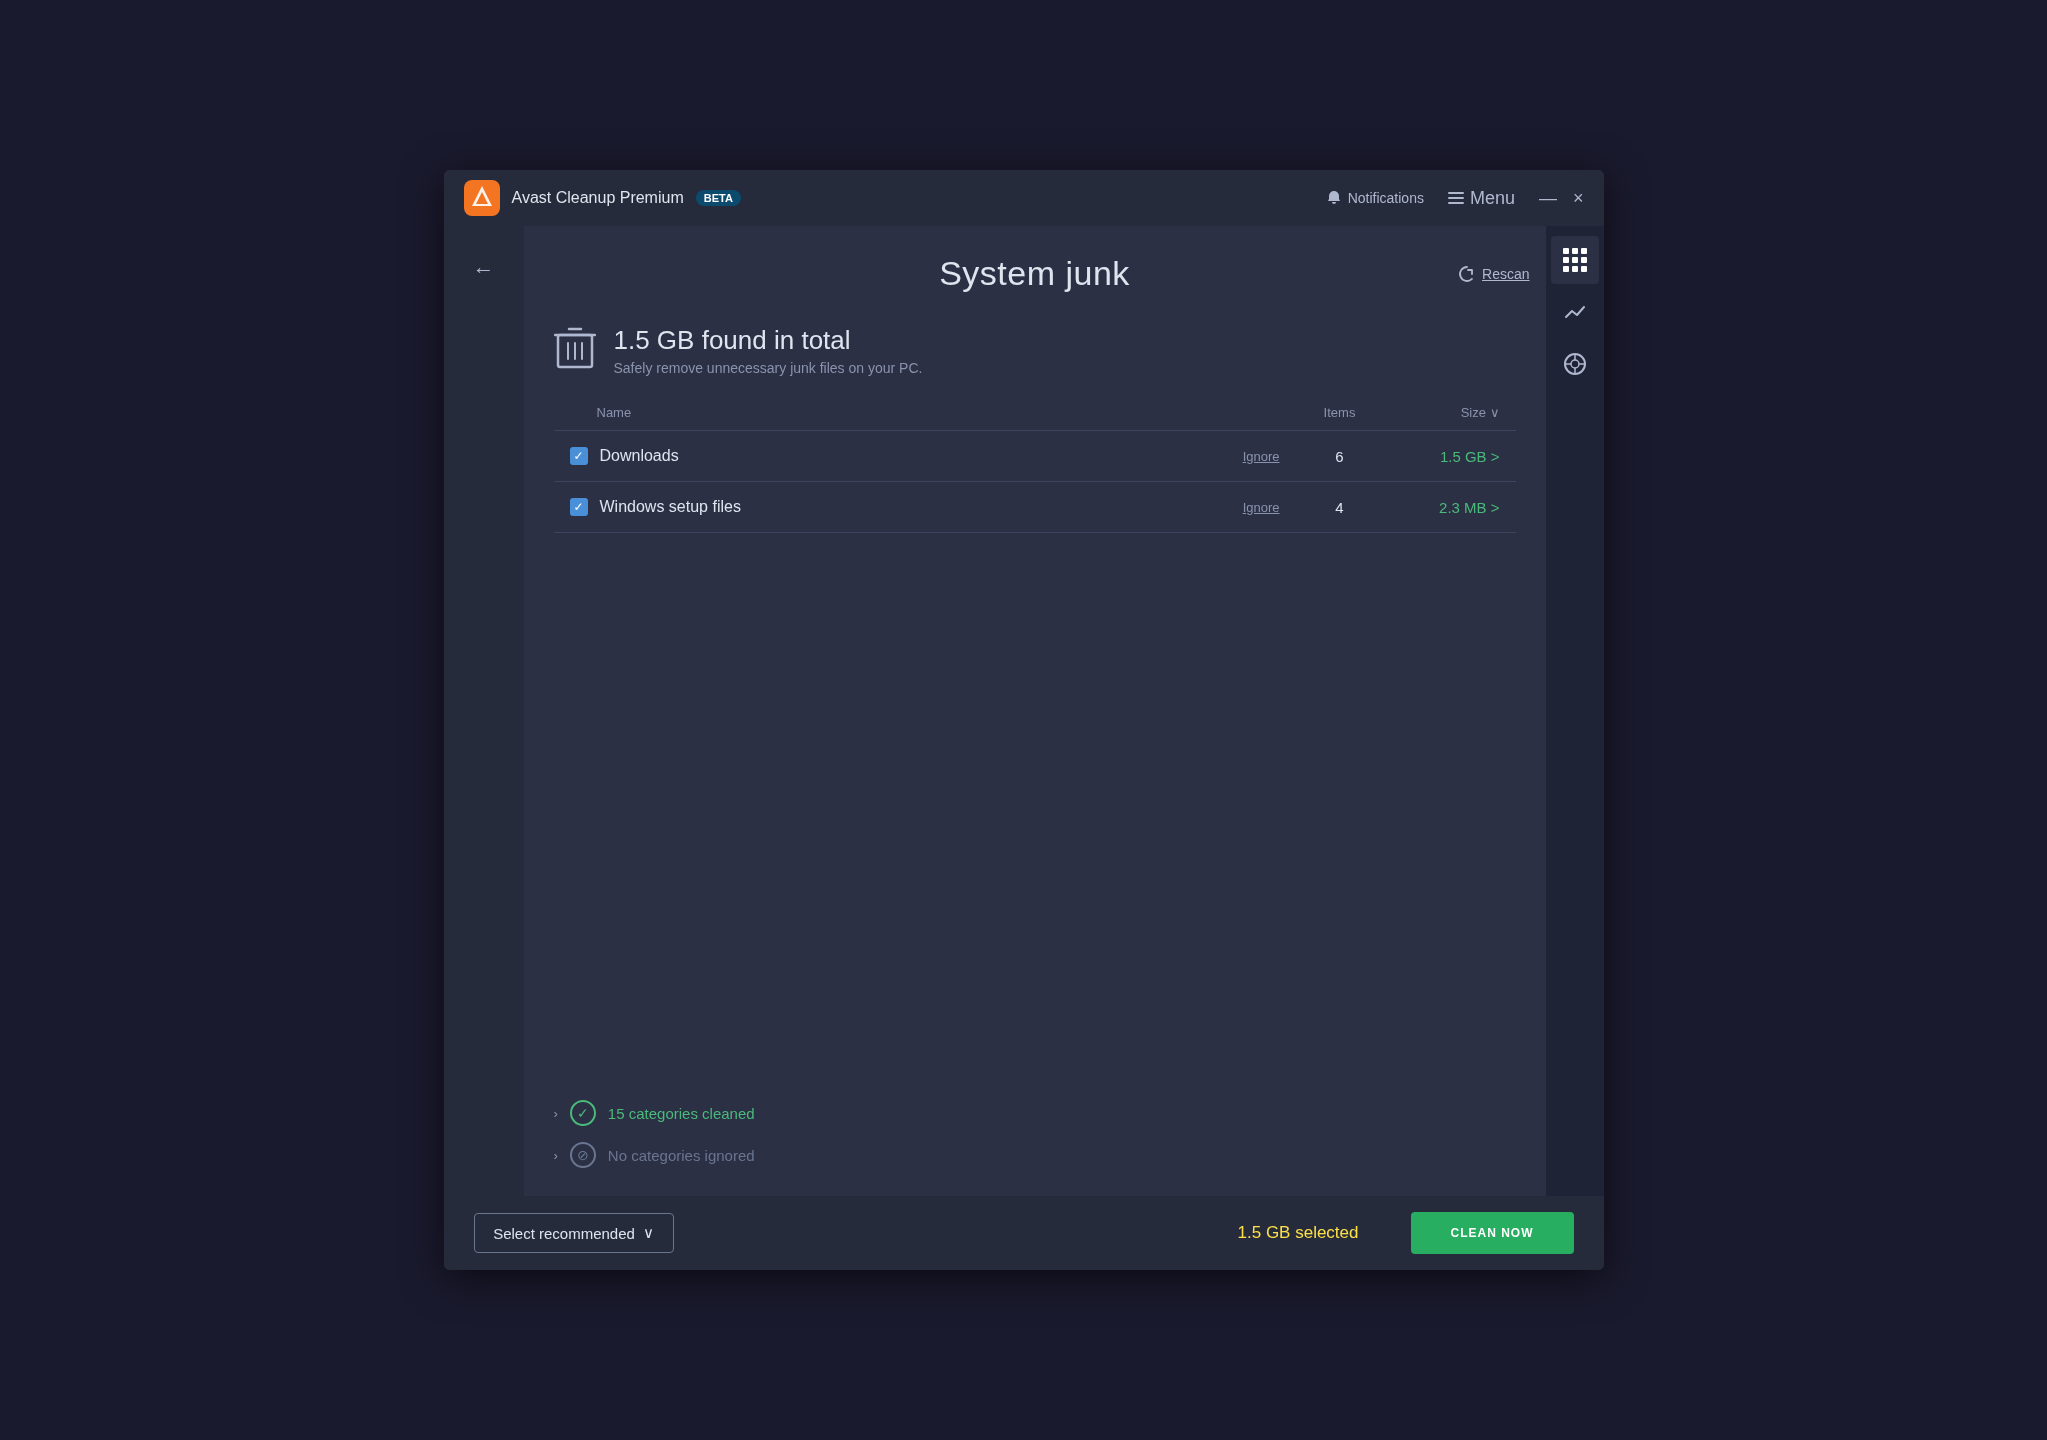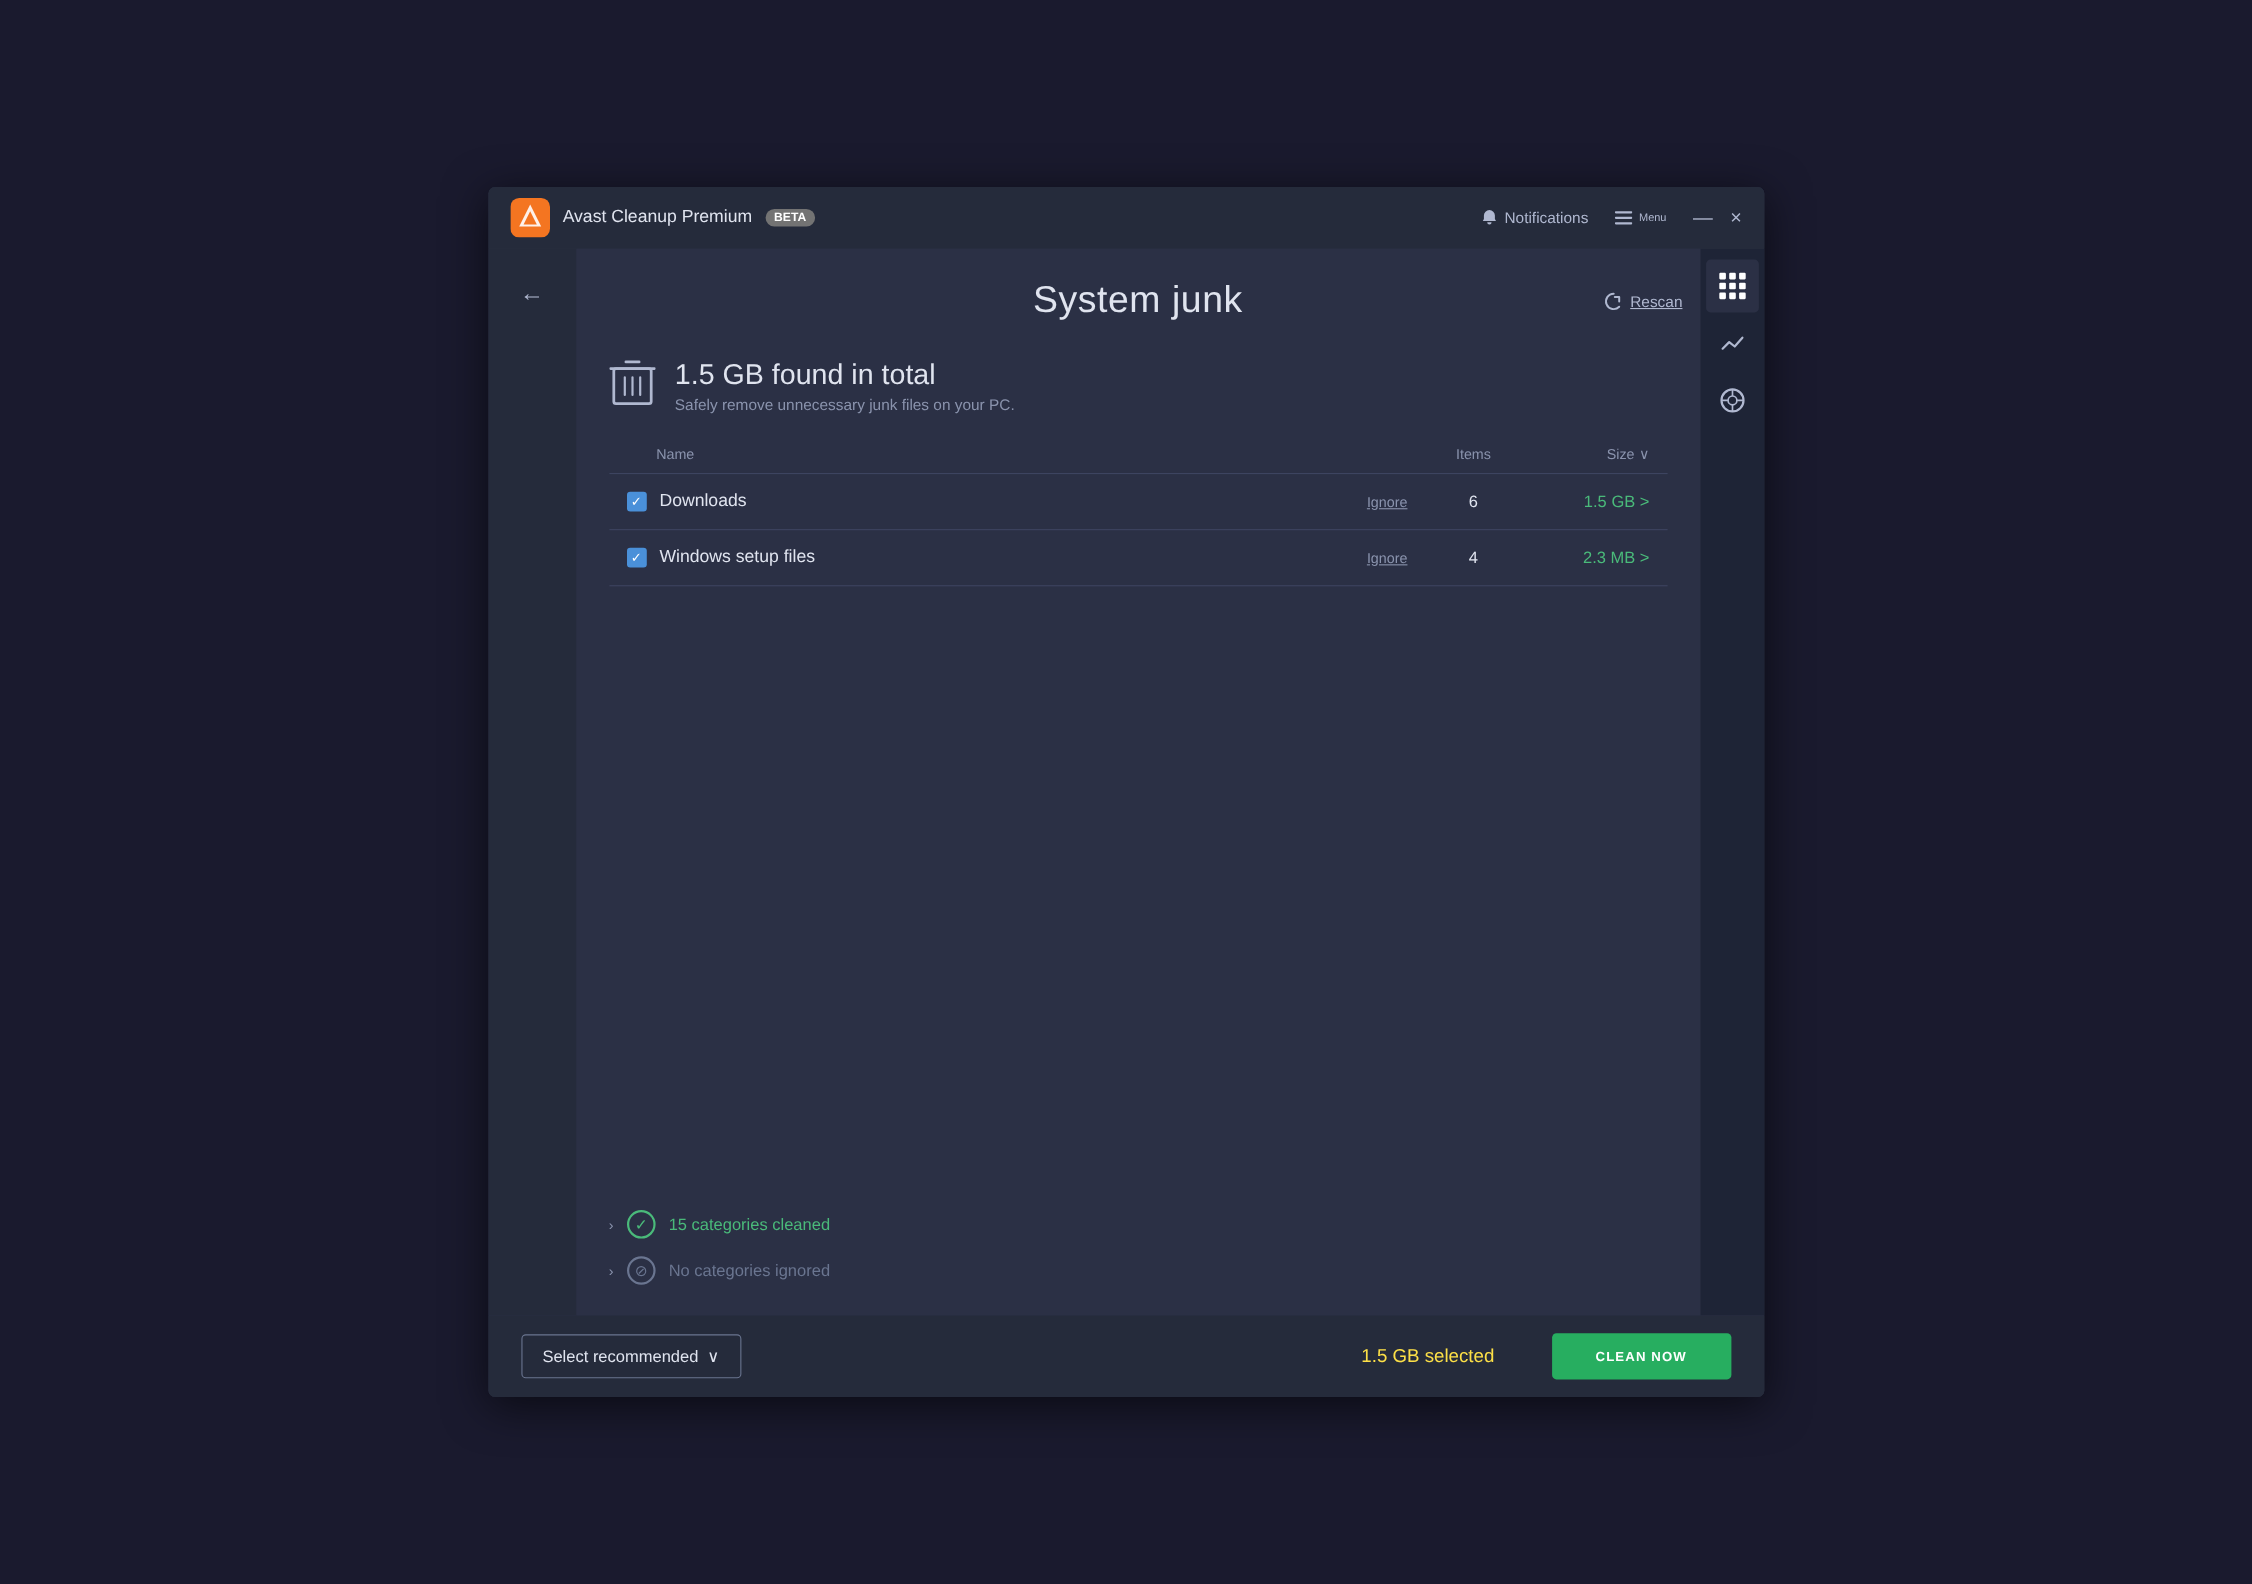--- a/index.html
+++ b/index.html
@@ -43,21 +43,21 @@
     .avast-logo {
       width: 36px;
       height: 36px;
     }
     .app-title {
       color: #e0e4ef;
       font-size: 16px;
       font-weight: 500;
     }
     .beta-badge {
-      background: #737373;
+      background: #0c4a6e;
       color: #fff;
       font-size: 11px;
       font-weight: 700;
       padding: 2px 8px;
       border-radius: 10px;
     }
     .title-bar-right {
       display: flex;
       align-items: center;
       gap: 24px;
@@ -71,21 +71,21 @@
       cursor: pointer;
       background: none;
       border: none;
       text-align: right;
     }
     .menu-btn {
       display: flex;
       align-items: center;
       gap: 6px;
       color: #b0b8d0;
-      font-size: 10px;
+      font-size: 18px;
       cursor: pointer;
       background: none;
       border: none;
     }
     .win-controls {
       display: flex;
       align-items: center;
       gap: 16px;
     }
     .win-btn {

